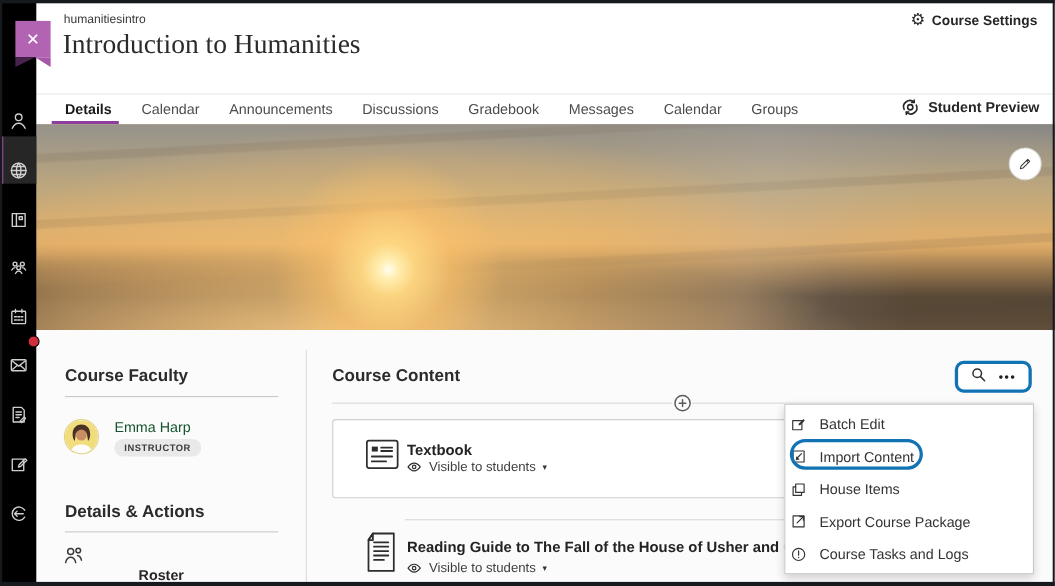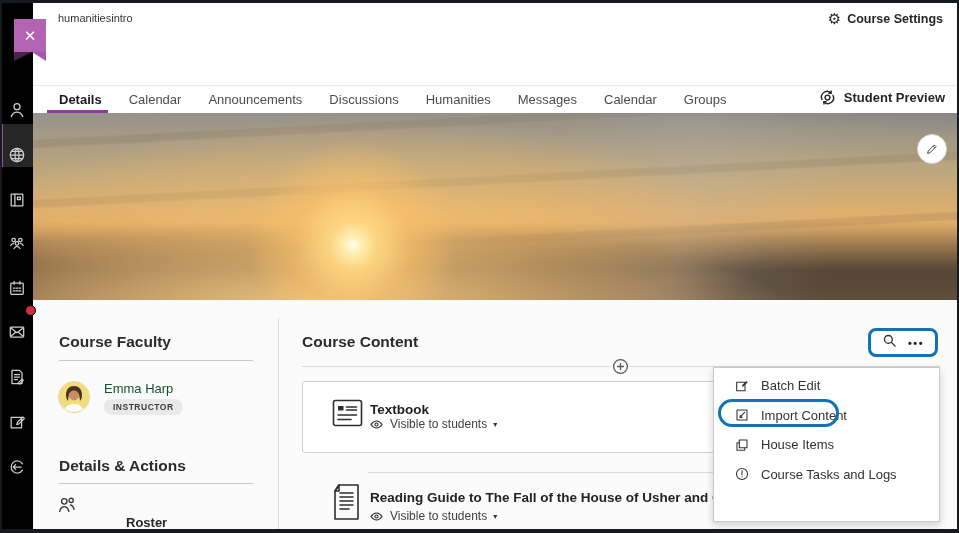--- a/index.html
+++ b/index.html
@@ -90,21 +90,21 @@
   .tb-vis{left:369px;top:417px;}
   .vis-row svg{width:15px;height:11px;stroke:#2e2e2e;fill:none;stroke-width:1.4;}
   .caret{font-size:8px;color:#333;}
   .item-hr{left:368px;top:472px;width:572px;background:#d9d9d9;}
   .rg-icon{left:331px;top:483px;}
   .rg-title{left:370px;top:490px;width:344px;overflow:hidden;}
   .rg-vis{left:369px;top:509px;}
 
   
   .menu{left:713px;top:367px;width:227px;height:155px;background:#fff;border:1px solid #c9c9c9;box-shadow:0 3px 8px rgba(0,0,0,.18);z-index:20;box-sizing:border-box;padding-top:3px;}
-  .menu-item{height:29.5px;display:flex;align-items:center;padding-left:20px;gap:11px;font-size:13px;color:#333;cursor:pointer;position:relative;}
+  .menu-item{height:29.5px;display:flex;align-items:center;padding-left:4px;gap:11px;font-size:13px;color:#333;cursor:pointer;position:relative;}
   .menu-item svg{width:16px;height:16px;stroke:#333;fill:none;stroke-width:1.6;stroke-linecap:round;stroke-linejoin:round;flex:0 0 auto;}
   .import-highlight{position:absolute;left:4px;top:31px;width:121px;height:28px;border:3px solid #1173b4;border-radius:14px;box-sizing:border-box;pointer-events:none;}
 </style>
 </head>
 <body>
 
 <div class="screen">
 
   <div class="abs sidebar">
     <div class="active-tile"></div>
@@ -169,32 +169,33 @@
     <div class="badge"></div>
   </div>
 
   <div class="abs ribbon">
     <span>✕</span>
   </div>
   <div class="abs ribbon-tail-dark"></div>
   <div class="abs ribbon-tail-mid"></div>
 
   <div class="abs course-id">humanitiesintro</div>
+  <div class="abs course-title">Introduction to Humanities</div>
   <div class="abs course-settings">
     <span class="gear">⚙</span>
     <span>Course Settings</span>
   </div>
 
   <div class="abs tabline"></div>
   <div class="abs tabs">
     <span class="tab active">Details</span>
     <span class="tab">Calendar</span>
     <span class="tab">Announcements</span>
     <span class="tab">Discussions</span>
-    <span class="tab">Humanities</span>
+    <span class="tab">Gradebook</span>
     <span class="tab">Messages</span>
     <span class="tab">Calendar</span>
     <span class="tab">Groups</span>
   </div>
   <div class="abs tab-underline"></div>
   <div class="abs student-preview">
     <svg viewBox="0 0 24 24">
       <circle cx="12" cy="12" r="3"></circle>
       <path d="M5 14.5A7.2 7.2 0 0 1 16.5 6.3"></path>
         <path d="M16.5 3.8v2.8h-2.8"></path>
@@ -310,20 +311,28 @@
     </div>
     <div class="menu-item">
       <svg viewBox="0 0 24 24">
           <rect x="8" y="4.5" width="11.5" height="11.5"></rect>
           <path d="M8 8.5H4.5V20H16v-3.5"></path>
         </svg>
       <span>House Items</span>
     </div>
     <div class="menu-item">
       <svg viewBox="0 0 24 24">
+          <rect x="4.5" y="4.5" width="15" height="15"></rect>
+          <path d="M10 14l8.5-8.5"></path>
+          <path d="M13.5 5.5H18.5v5"></path>
+        </svg>
+      <span>Export Course Package</span>
+    </div>
+    <div class="menu-item">
+      <svg viewBox="0 0 24 24">
           <circle cx="12" cy="12" r="8.3"></circle>
           <path d="M12 7.2v6"></path>
           <circle cx="12" cy="16.3" r="1" fill="#333" stroke="none"></circle>
         </svg>
       <span>Course Tasks and Logs</span>
     </div>
     <div class="import-highlight"></div>
   </div>
 
   <div class="abs b-top"></div>

